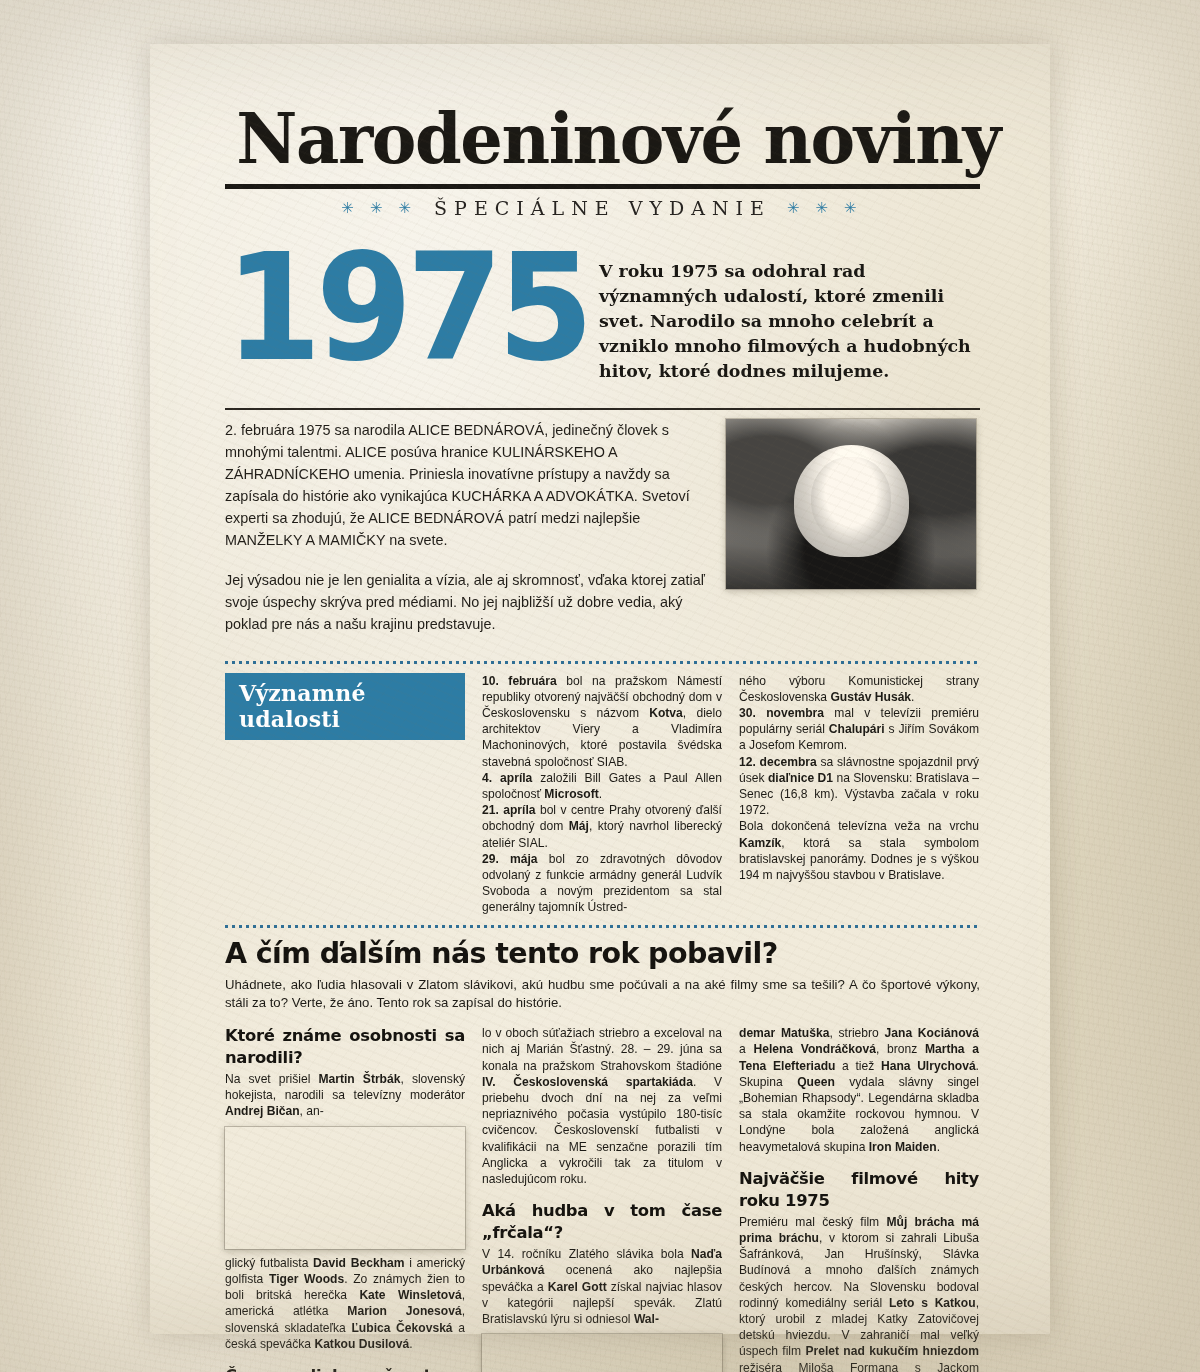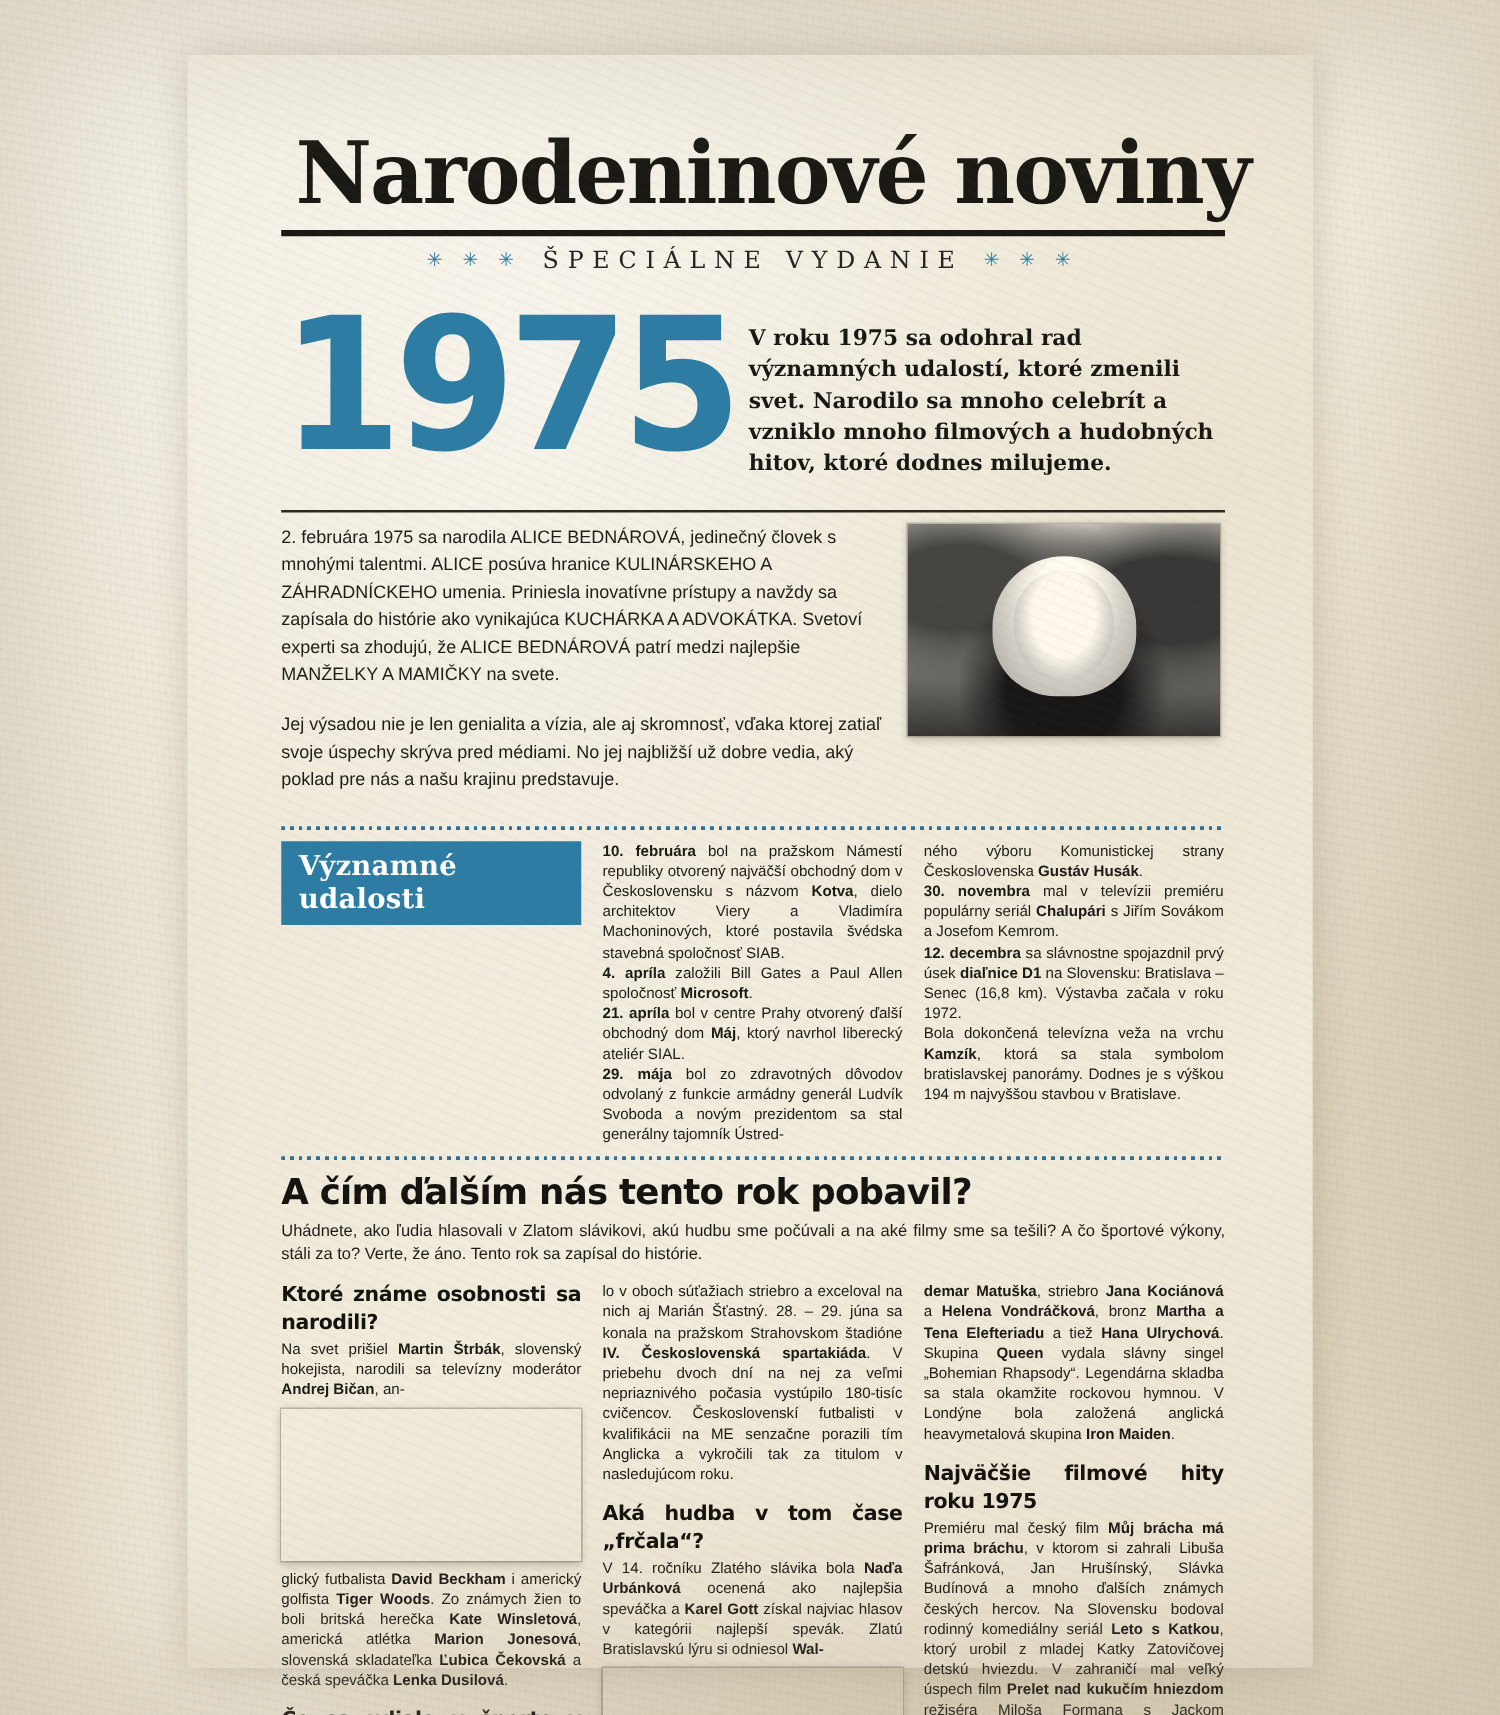--- a/index.html
+++ b/index.html
@@ -350,21 +350,21 @@
         <p><span>Na svet prišiel </span><b>Martin Štrbák</b><span>, slovenský hokejista, narodili sa televízny moderátor </span><b>Andrej Bičan</b><span>, an-</span></p>
         <div class="inline-img photo-frame" style="height:122px">
           <div class="ph ph-man">
             <div class="suit"></div>
             <div class="shirt"></div>
             <div class="head"></div>
             <div class="hairm"></div>
             <div class="bow"></div>
           </div>
         </div>
-        <p><span>glický futbalista </span><b>David Beckham</b><span> i americký golfista </span><b>Tiger Woods</b><span>. Zo známych žien to boli britská herečka </span><b>Kate Winsletová</b><span>, americká atlétka </span><b>Marion Jonesová</b><span>, slovenská skladateľka </span><b>Ľubica Čekovská</b><span> a česká speváčka </span><b>Lenka Dusilová</b><span>.</span></p>
+        <p><span>glický futbalista </span><b>David Beckham</b><span> i americký golfista </span><b>Tiger Woods</b><span>. Zo známych žien to boli britská herečka </span><b>Kate Winsletová</b><span>, americká atlétka </span><b>Marion Jonesová</b><span>, slovenská skladateľka </span><b>Ľubica Čekovská</b><span> a česká speváčka </span><b>Katkou Dusilová</b><span>.</span></p>
         <div class="sub-head">Čo sa udialo v športe v roku 1975?</div>
 
       </div>
 
       <div class="col news">
         <p><span>lo v oboch súťažiach striebro a exceloval na nich aj Marián Šťastný. 28. – 29. júna sa konala na pražskom Strahovskom štadióne </span><b>IV. Československá spartakiáda</b><span>. V priebehu dvoch dní na nej za veľmi nepriaznivého počasia vystúpilo 180-tisíc cvičencov. Československí futbalisti v kvalifikácii na ME senzačne porazili tím Anglicka a vykročili tak za titulom v nasledujúcom roku.</span></p>
         <div class="sub-head">Aká hudba v tom čase „frčala“?</div>
         <p><span>V 14. ročníku Zlatého slávika bola </span><b>Naďa Urbánková</b><span> ocenená ako najlepšia speváčka a </span><b>Karel Gott</b><span> získal najviac hlasov v kategórii najlepší spevák. Zlatú Bratislavskú lýru si odniesol </span><b>Wal-</b></p>
         <div class="inline-img photo-frame" style="height:150px">
           <div class="ph ph-singer">

